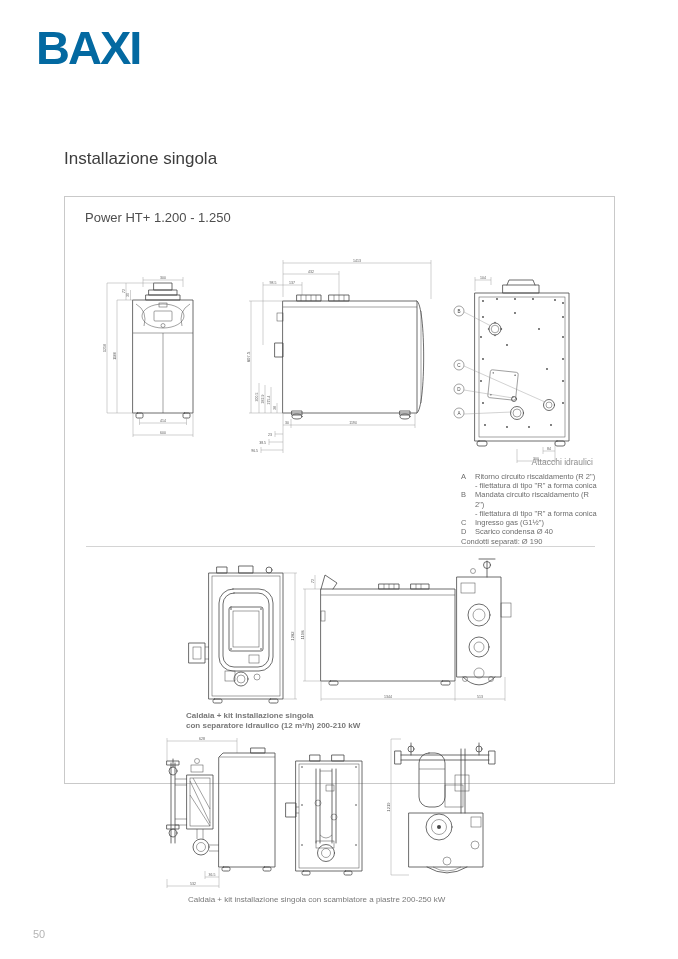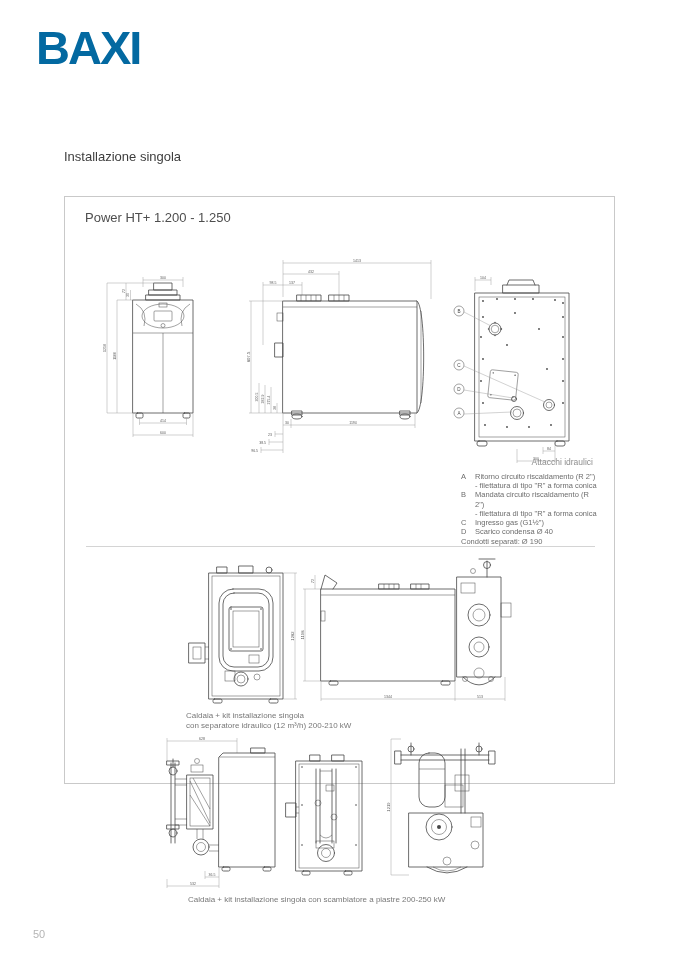--- a/index.html
+++ b/index.html
@@ -1,38 +1,38 @@
 <!DOCTYPE html>
 <html><head>
 <meta charset="utf-8">
 <style>
   * { margin:0; padding:0; box-sizing:border-box; }
   body { background:#ffffff; font-family:"Liberation Sans", sans-serif; }
   .page { position:relative; width:678px; height:959px; background:#fff; overflow:hidden; }
 
   .logo { position:absolute; left:36px; top:24px; font-size:47px; line-height:1;
           font-weight:800; color:#0369a1; letter-spacing:-2px; }
-  .doc-title { position:absolute; left:64px; top:149px; font-size:13px; color:#3d3d3d; }
+  .doc-title { position:absolute; left:64px; top:149px; font-size:17px; color:#3d3d3d; }
 
   .panel { position:absolute; left:64px; top:196px; width:551px; height:588px;
            border:1px solid #c9c9c9; background:#fff; }
   .panel-header { position:absolute; left:20px; top:13px; font-size:13px; color:#4e4e4e; }
   .divider { position:absolute; left:21px; top:349px; width:509px; height:1px; background:#d4d4d4; }
 
   .drawing { position:absolute; }
 
   .legend { position:absolute; left:396px; top:260px; width:136px; font-size:7.5px; color:#6d6d6d; }
   .legend-title { text-align:right; font-size:8.5px; color:#8e8e8e; margin-bottom:5px; padding-right:4px; }
   .lrow { display:flex; line-height:9.2px; }
   .lkey { width:14px; flex:none; }
   .lsub { padding-left:14px; line-height:9.2px; }
   .lfoot { line-height:9.2px; margin-top:1px; }
 
   .caption { position:absolute; font-size:8px; color:#787878; line-height:10px; }
-  .cap-sep { left:121px; top:514px; }
+  .cap-sep { left:121px; top:514px;font-weight:bold; }
   .cap-plate { left:123px; top:698px; }
 
   .pageno { position:absolute; left:33px; top:928px; font-size:11px; color:#b5b5b5; }
 
   svg { overflow:visible; }
   .ol { stroke:#474747; stroke-width:0.8; fill:none; stroke-linejoin:round; stroke-linecap:round; }
   .ol2 { stroke:#474747; stroke-width:0.5; fill:none; }
   .dl { stroke:#9a9a9a; stroke-width:0.45; fill:none; }
   .dot { fill:#474747; stroke:none; }
   .dt { font-size:4.2px; fill:#5a5a5a; }

